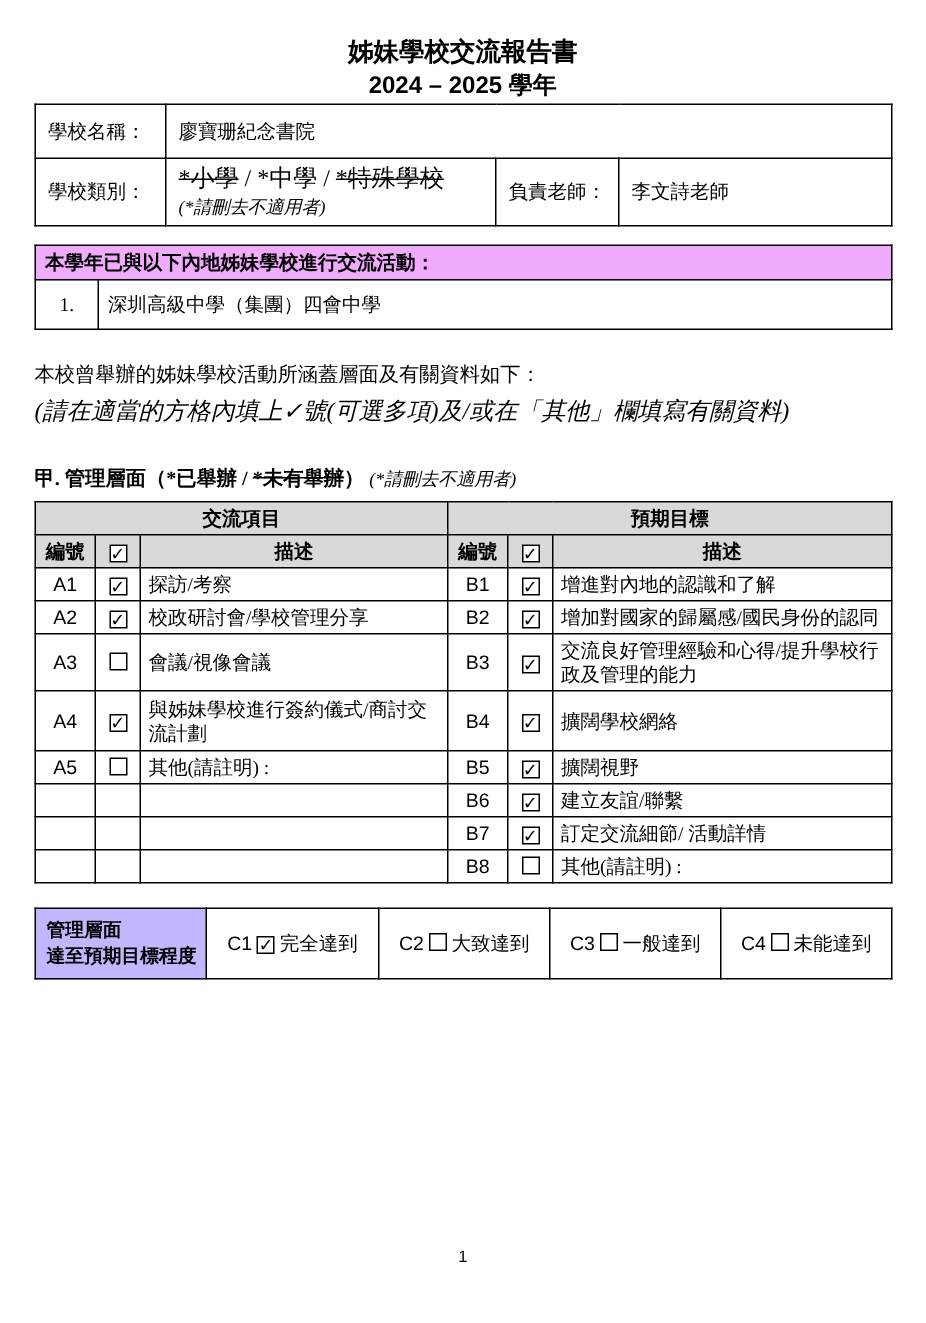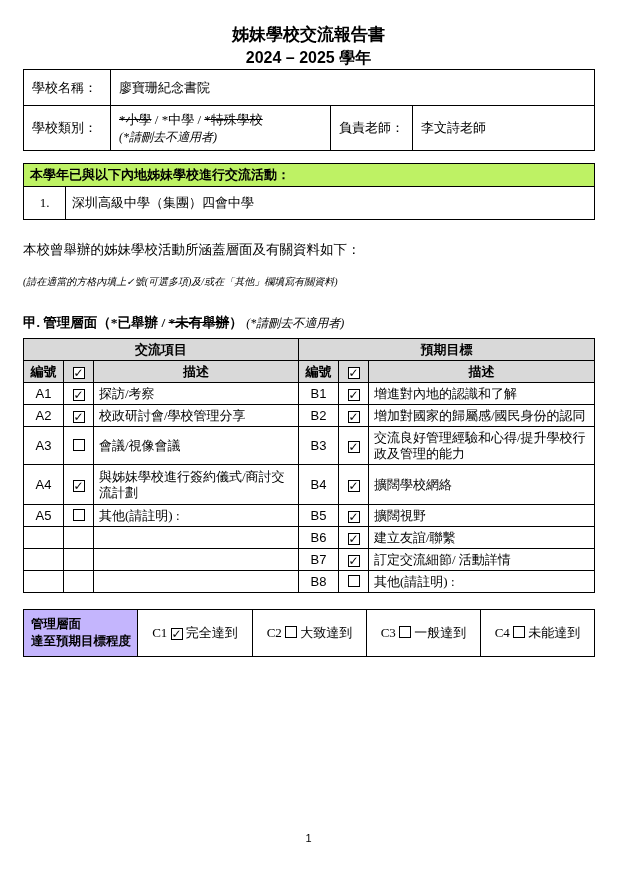--- a/index.html
+++ b/index.html
@@ -16,32 +16,32 @@
             font-family:"Liberation Sans","DejaVu Sans",sans-serif; }
 
   table { border-collapse:collapse; width:571px; table-layout:fixed; }
   td { border:1px solid #000; font-size:13px; padding:2px 6px; vertical-align:middle; word-break:break-all; }
 
   
   .t-info { margin-top:1px; }
   .t-info td { height:36px; }
   .t-info .row2 td { height:45px; }
   .lbl { padding-left:8px; }
-  .type-line1 { font-size:13px; }
+  .type-line1 { font-size:16px; }
   .type-note, .note-it { font-style:italic; font-size:12px; }
   .strike { text-decoration:line-through; }
 
   
   .t-act { margin-top:12px; }
-  .t-act .hd td { background:#bef264; font-weight:bold; height:23px; }
+  .t-act .hd td { background:#f0abfc; font-weight:bold; height:23px; }
   .t-act .num { text-align:center; }
   .t-act .r1 td { height:33px; }
 
   .intro1 { margin-top:21px; font-size:13.5px; font-weight:normal; }
-  .intro2 { margin-top:16px; font-style:italic; font-size:10px; }
+  .intro2 { margin-top:5px; font-style:italic; font-size:16px; }
 
   .secA { margin-top:25px; font-size:13.5px; }
   .secA .bold { font-weight:bold; }
   .secA .note-it { font-weight:normal; }
 
   
   .t-main { margin-top:6px;padding-left:28px; }
   .t-main td { padding:1px 5px; line-height:16px; }
   .t-main .ghd td, .t-main .chd td { background:#d9d9d9; font-weight:bold; text-align:center; height:22px; }
   .t-main tr { height:22px; }
@@ -51,21 +51,21 @@
   .c-chk { text-align:center; padding:1px 2px; }
   .cb { display:inline-block; width:12px; height:12px; border:1.5px solid #000;
         line-height:11px; font-size:12px; font-weight:bold; text-align:center;
         font-family:"DejaVu Sans",sans-serif; vertical-align:-1px; background:#fff; }
 
   
   .t-rate { margin-top:16px; }
   .t-rate td { height:47px; }
   .t-rate .rlbl { background:#c4b5fd; font-weight:bold; font-size:12.5px; line-height:17px; padding-left:7px;margin-left:10px; }
   .t-rate .ropt { text-align:center; font-size:13px; white-space:nowrap; padding:2px 2px; }
-  .t-rate .code { font-family:Liberation Serif, serif; }
+  .t-rate .code { font-family:Liberation Sans, sans-serif; }
 
   .pageno { position:absolute; top:832px; left:0; width:100%; text-align:center; font-size:11px;
             font-family:"Liberation Sans","DejaVu Sans",sans-serif; }
 </style>
 </head>
 <body>
 
 <div class="content">
 
   <div class="title1">姊妹學校交流報告書</div>

